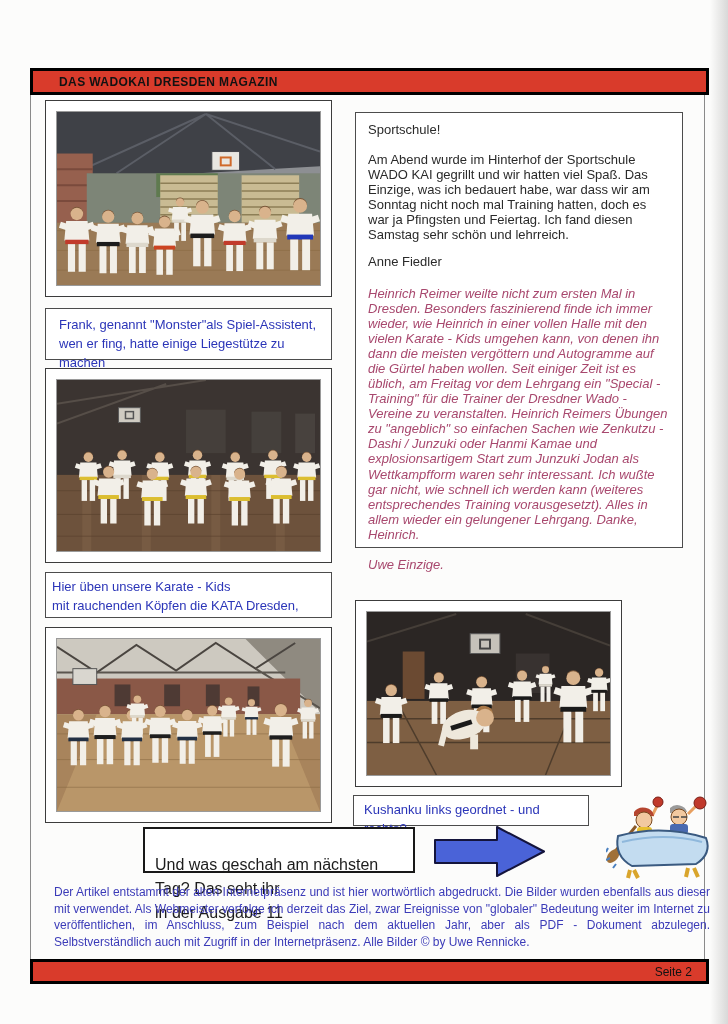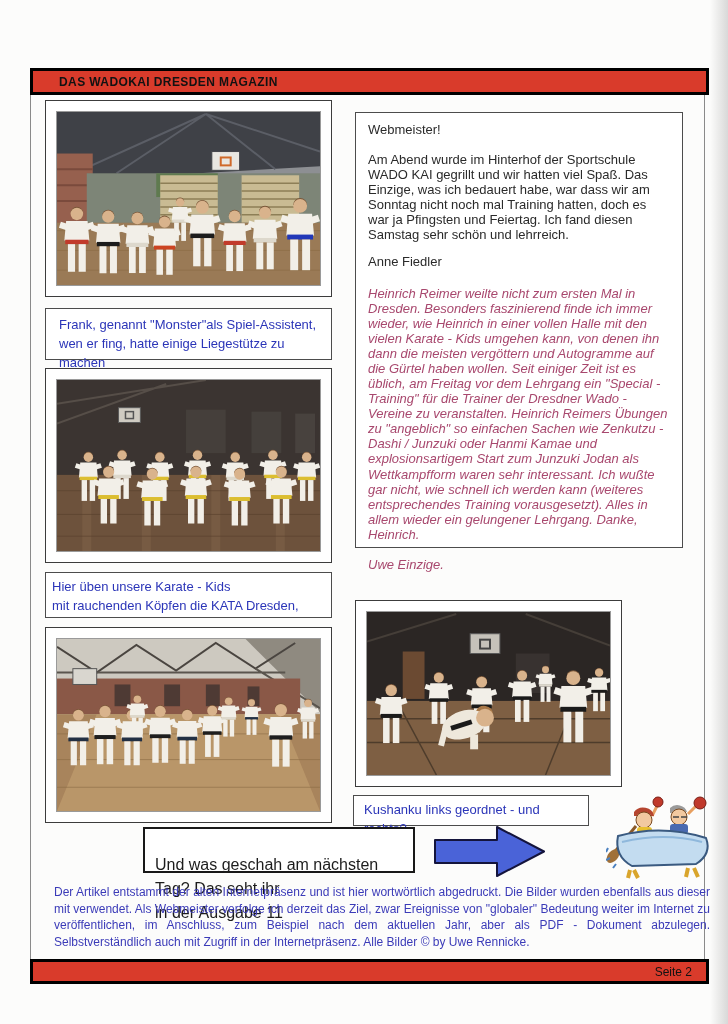--- a/index.html
+++ b/index.html
@@ -163,21 +163,21 @@
         <use href="#kka" color="#ddd8cc" transform="translate(70,56) scale(0.55)"></use>
         <use href="#kka" color="#ddd8cc" transform="translate(162,58) scale(0.55)"></use>
         <use href="#kka" color="#223044" transform="translate(186,60) scale(0.5)"></use>
         <use href="#kka" color="#1e1e1e" transform="translate(208,64) scale(0.88)"></use>
         <use href="#kka" color="#ddd8cc" transform="translate(242,60) scale(0.55)"></use>
       </svg>
     </div>
   </div>
 
   <div class="letter-box">
-    <p class="greeting">Webmeister!</p>
+    <p class="greeting">Sportschule!</p>
     <p class="body">Am Abend wurde im Hinterhof der Sportschule WADO KAI gegrillt und wir hatten viel Spaß. Das Einzige, was ich bedauert habe, war dass wir am Sonntag nicht noch mal Training hatten, doch es war ja Pfingsten und Feiertag. Ich fand diesen Samstag sehr schön und lehrreich.</p>
     <p class="sig">Anne Fiedler</p>
     <p class="review">Heinrich Reimer weilte nicht zum ersten Mal in Dresden. Besonders faszinierend finde ich immer wieder, wie Heinrich in einer vollen Halle mit den vielen Karate - Kids umgehen kann, von denen ihn dann die meisten vergöttern und Autogramme auf die Gürtel haben wollen. Seit einiger Zeit ist es üblich, am Freitag vor dem Lehrgang ein "Special - Training" für die Trainer der Dresdner Wado - Vereine zu veranstalten. Heinrich Reimers Übungen zu "angeblich" so einfachen Sachen wie Zenkutzu - Dashi / Junzuki oder Hanmi Kamae und explosionsartigem Start zum Junzuki Jodan als Wettkampfform waren sehr interessant. Ich wußte gar nicht, wie schnell ich werden kann (weiteres entsprechendes Training vorausgesetzt). Alles in allem wieder ein gelungener Lehrgang. Danke, Heinrich.</p>
     <p class="review-sig">Uwe Einzige.</p>
   </div>
 
   <div class="photo-frame" style="left:355px;top:600px;width:267px;height:187px;">
     <div class="photo">
       <svg viewBox="0 0 245 165" preserveAspectRatio="none">
         <rect width="245" height="165" fill="#2b2624"></rect>

